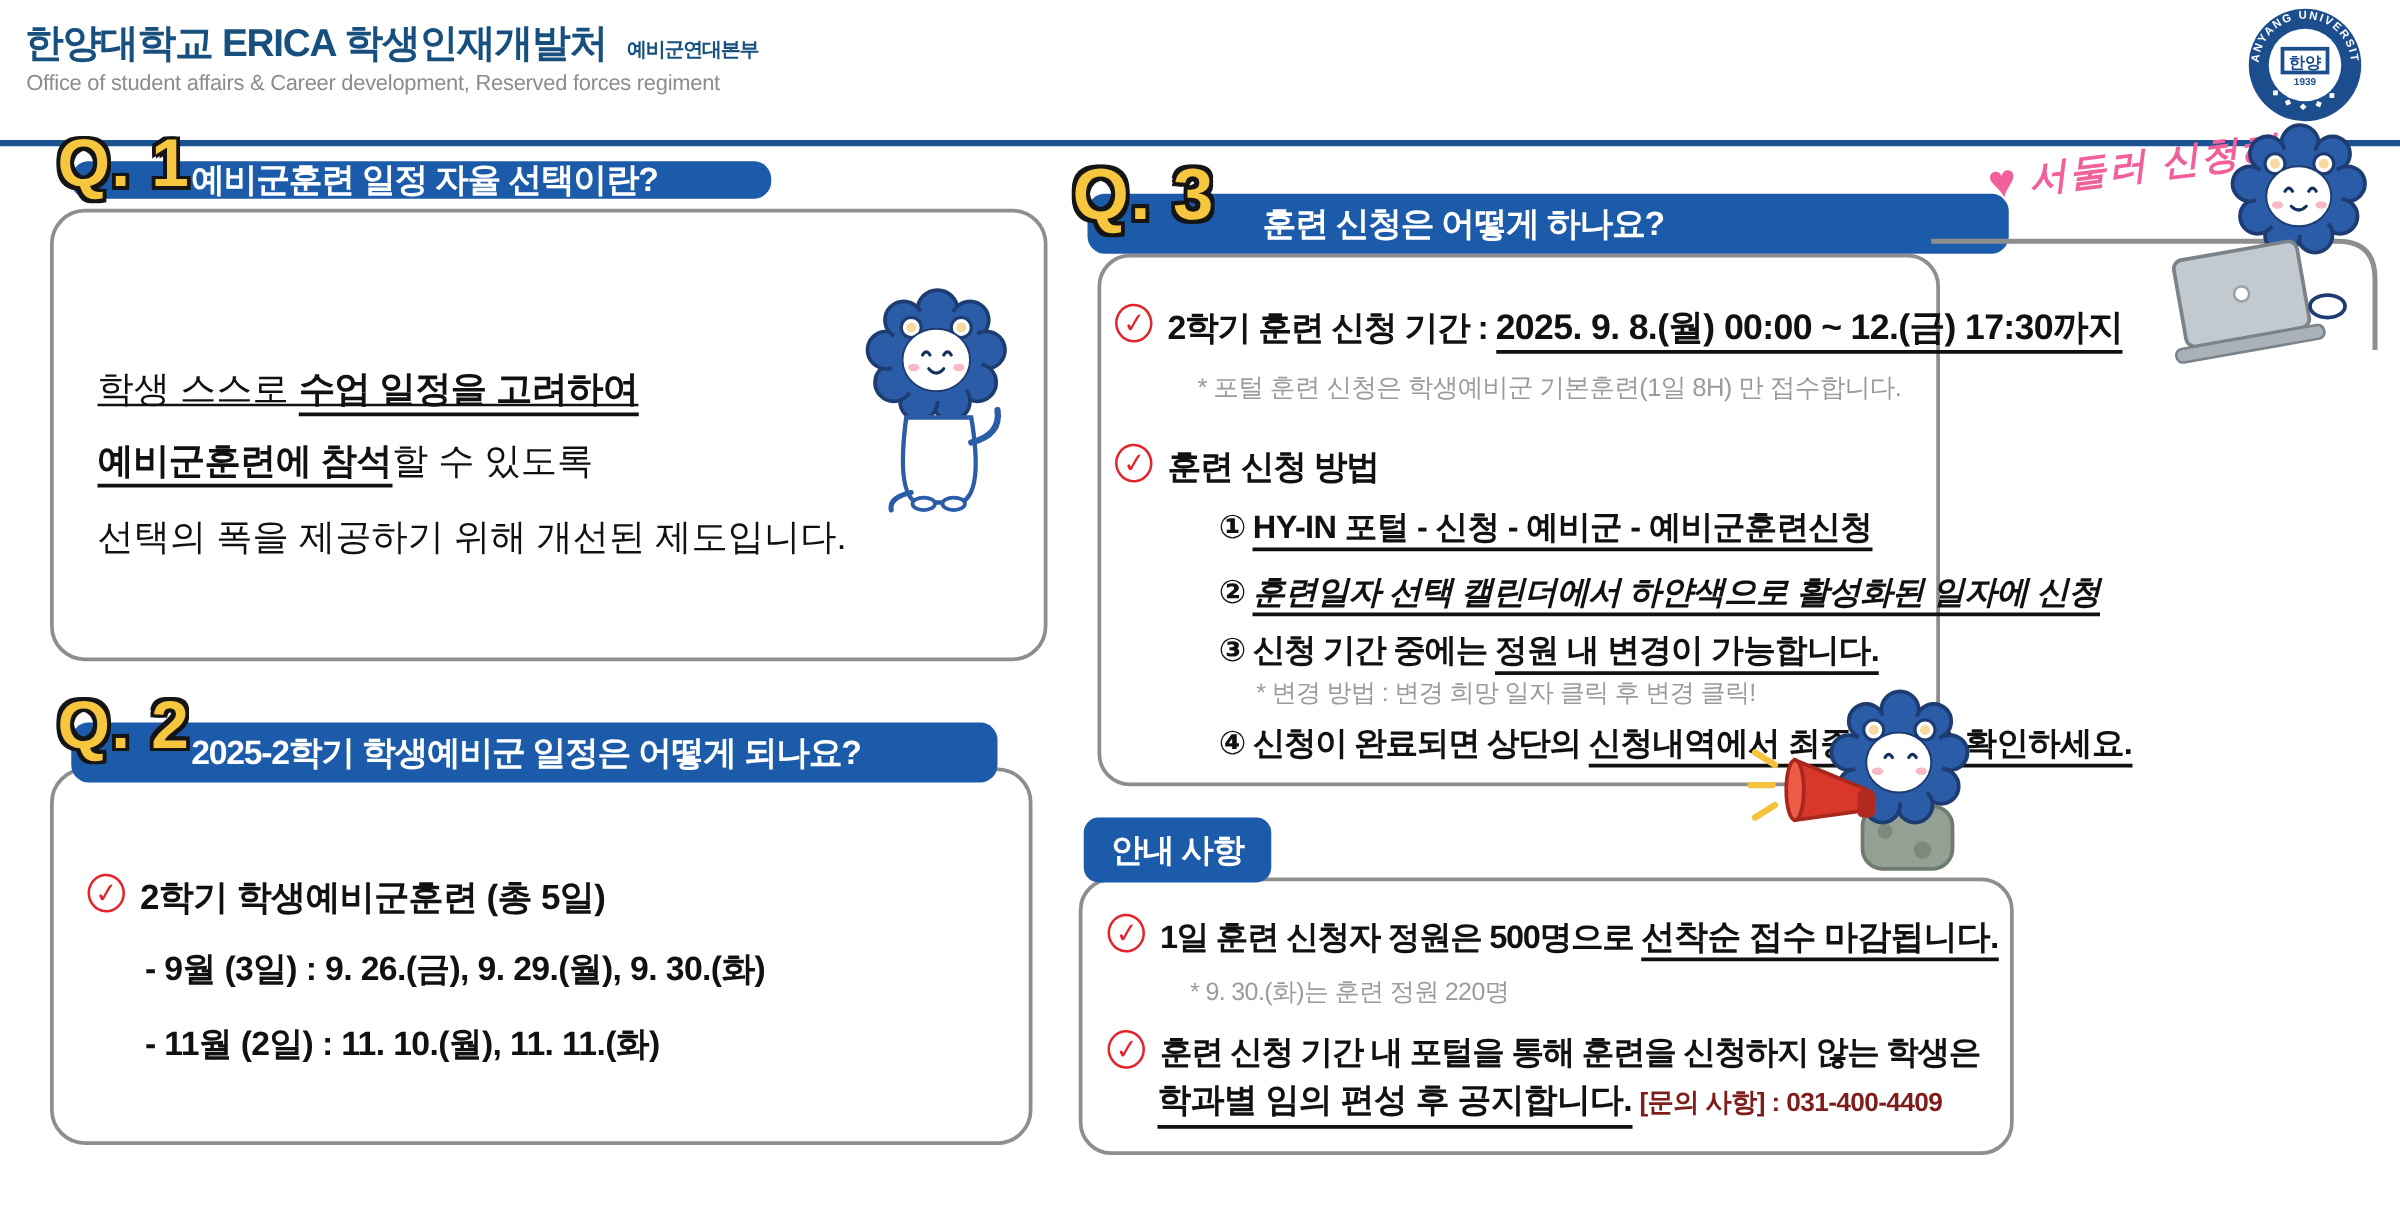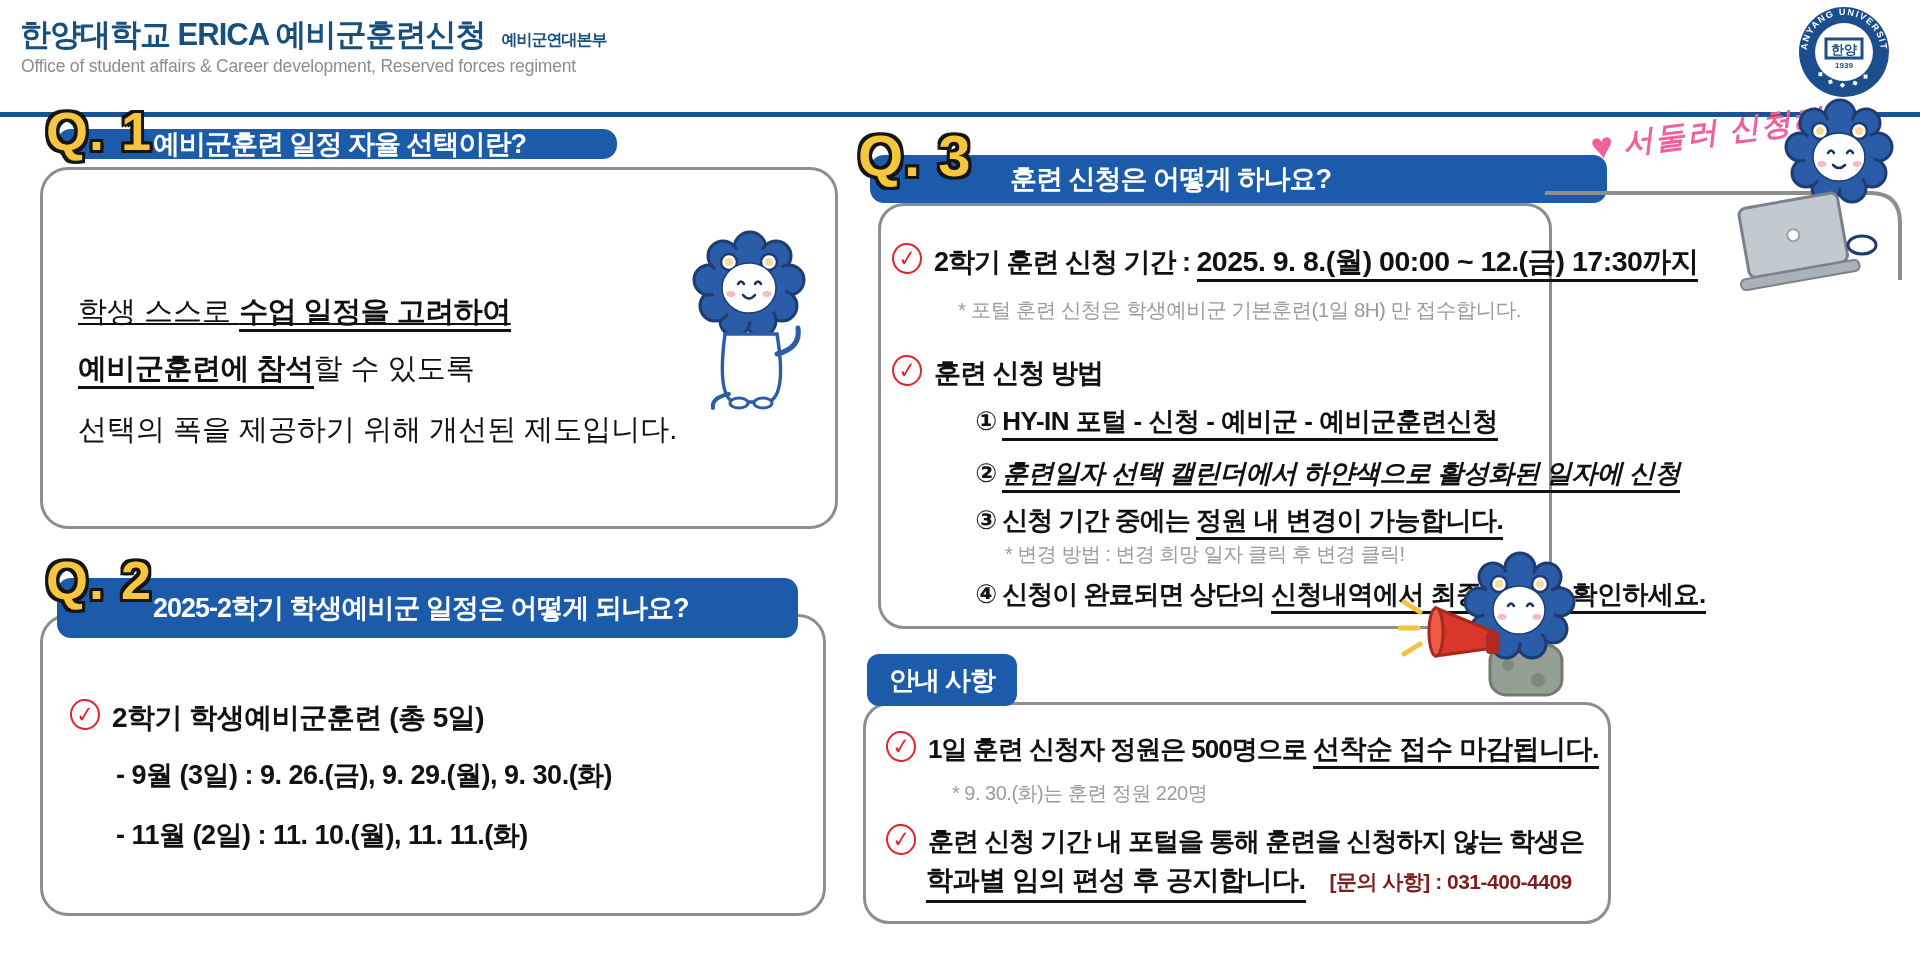--- a/index.html
+++ b/index.html
@@ -22,21 +22,21 @@
   
   .qbar{background:#1C5BA9;border-radius:14px;color:#fff;font-weight:800;
         display:flex;align-items:center;}
   .qbar .qtitle{font-size:27px;letter-spacing:-1px;white-space:nowrap;}
   .qnum{font-size:54px;font-weight:900;color:#F7C63F;letter-spacing:1px;
         text-shadow:-3px -3px 0 #151515,3px -3px 0 #151515,-3px 3px 0 #151515,3px 3px 0 #151515,
                     -3px 0 0 #151515,3px 0 0 #151515,0 -3px 0 #151515,0 3px 0 #151515;
         white-space:nowrap;}
   .bar-q1{left:57px;top:129px;width:464px;height:30px;padding-left:96px;}
   .num-q1{left:46px;top:100px;}
-  .bar-q2{left:57px;top:578px;width:645px;height:60px;padding-left:96px;}
+  .bar-q2{left:57px;top:578px;width:645px;height:48px;padding-left:96px;}
   .num-q2{left:46px;top:549px;}
   .bar-q3{left:870px;top:155px;width:597px;height:48px;padding-left:140px;}
   .num-q3{left:858px;top:122px;font-size:58px;}
 
   
   .cbox{border:3.5px solid #8E8E8E;border-radius:28px;background:#fff;}
   .box-q1{left:40px;top:167px;width:792px;height:356px;}
   .box-q2{left:40px;top:614px;width:780px;height:296px;}
   .box-q3{left:878px;top:203px;width:668px;height:420px;border-radius:26px;}
   .box-no{left:863px;top:702px;width:742px;height:216px;border-radius:26px;}
@@ -74,38 +74,38 @@
   .q3-s4{top:577px;}
 
   
   .no-badge{left:867px;top:654px;width:150px;height:52px;background:#1C5BA9;border-radius:12px;
             color:#fff;font-size:26px;font-weight:800;display:flex;align-items:center;justify-content:center;
             letter-spacing:-1px;}
   .no-r1{left:886px;top:731px;font-size:26px;font-weight:700;letter-spacing:-1px;}
   .no-r1 .em{font-size:27px;}
   .no-n1{left:952px;top:780px;font-size:20px;}
   .no-r2{left:886px;top:824px;font-size:26px;font-weight:700;letter-spacing:-1px;}
-  .no-l2{left:926px;top:862px;font-size:27px;display:flex;align-items:baseline;gap:24px;}
+  .no-l2{left:926px;top:862px;font-size:27px;display:flex;align-items:baseline;gap:6px;}
   .no-l2 .contact{color:#7f1d1d;font-size:21px;font-weight:700;letter-spacing:-0.5px;}
 
   
   .handwrite{left:1590px;top:112px;display:flex;align-items:center;gap:10px;
              transform:rotate(-7deg);color:#F1609B;}
   .handwrite .heart{font-size:38px;}
   .handwrite .hw{font-size:30px;font-style:italic;font-weight:700;letter-spacing:2px;}
 
   .mascot-q1{left:685px;top:222px;}
   .mascot-laptop{left:1540px;top:95px;}
   .mascot-mega{left:1398px;top:540px;}
 </style>
 </head>
 <body>
 
 <div class="abs hdr-title">
-  <span class="ko">한양대학교 ERICA 예비군훈련신청</span>
+  <span class="ko">한양대학교 ERICA 학생인재개발처</span>
   <span class="dept">예비군연대본부</span>
 </div>
 <div class="abs hdr-sub">Office of student affairs &amp; Career development, Reserved forces regiment</div>
 
 <svg class="abs seal" viewBox="0 0 92 92">
   <circle cx="46" cy="46" r="45" fill="#1C4E8E"></circle>
   <circle cx="46" cy="46" r="29" fill="#ffffff"></circle>
   <defs>
     <path id="ringTop" d="M 9,46 A 37,37 0 0 1 83,46"></path>
     <path id="ringBot" d="M 14,56 A 33,33 0 0 0 78,56"></path>

